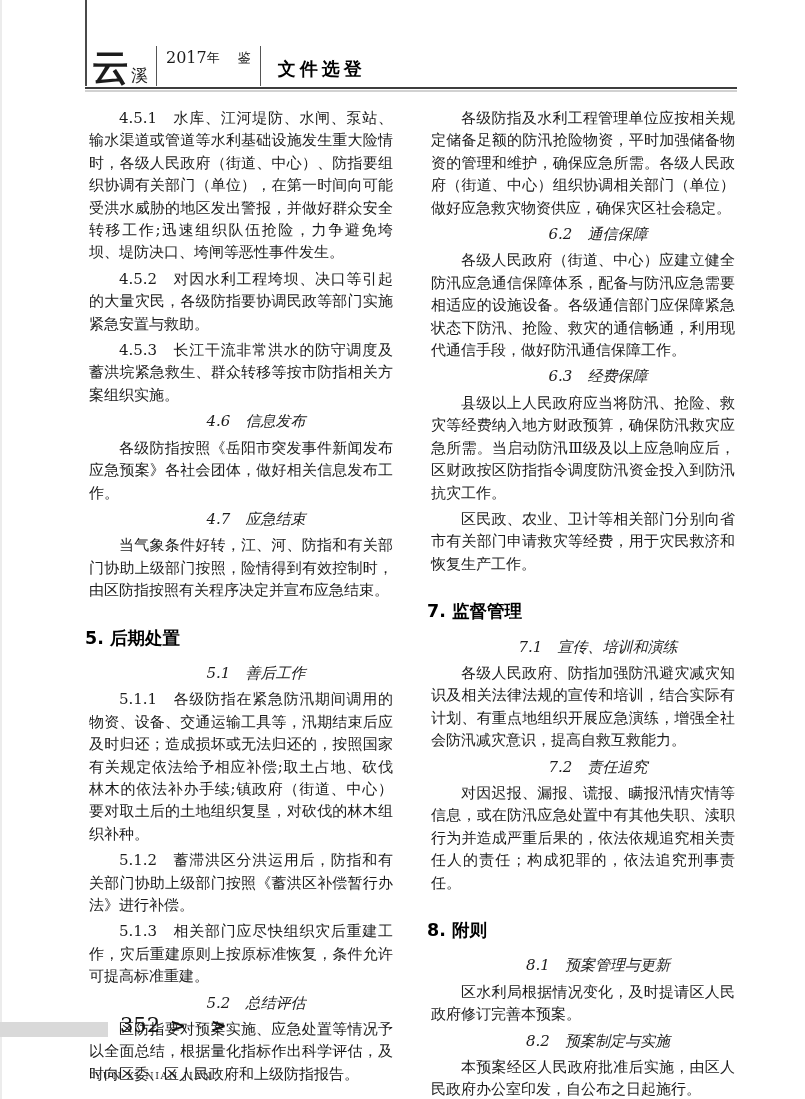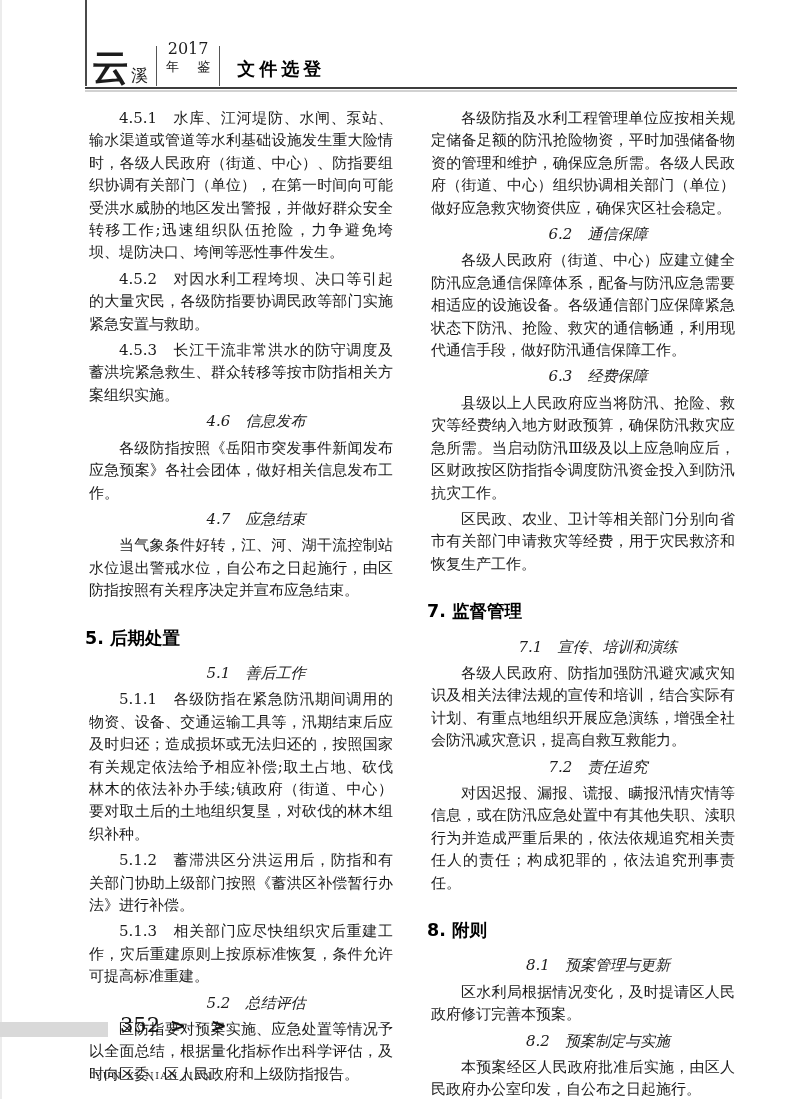--- a/index.html
+++ b/index.html
@@ -30,22 +30,22 @@
     font-family: "DejaVu Serif", serif;
   }
   .brand-sub {
     font-size: 17px; line-height: 20px; margin: 0 8px 1px 2px;
   }
   .brand-divider {
     width: 1px; height: 40px; background: #555; margin: 0 9px 0 0;
     align-self: flex-end;
   }
   .year-block {
-    display: flex; flex-direction: column; align-items: center;
-    margin: 0 9px 4px 0; padding-bottom: 7px;
+    display: flex; flex-direction: row; align-items: center;
+    margin: 0 9px 12px 0; padding-bottom: 7px;
   }
   .year-top { font-size: 16px; line-height: 19px; }
   .year-bottom { font-size: 13px; line-height: 17px; letter-spacing: 7px; margin-right: -7px; }
   .section-title {
     font-family: "DejaVu Sans", sans-serif;
     font-size: 18px; font-weight: 700; letter-spacing: 4px;
     margin: 0 0 5px 8px; color: #000;
   }
   .header-rule {
     position: absolute; left: 85px; top: 87px; width: 652px; height: 2px;
@@ -112,21 +112,21 @@
   </div>
   <div class="header-rule"></div>
 
   <div class="col col-left">
       <p class="para">4.5.1　水库、江河堤防、水闸、泵站、输水渠道或管道等水利基础设施发生重大险情时，各级人民政府（街道、中心）、防指要组织协调有关部门（单位），在第一时间向可能受洪水威胁的地区发出警报，并做好群众安全转移工作;迅速组织队伍抢险，力争避免垮坝、堤防决口、垮闸等恶性事件发生。</p>
       <p class="para">4.5.2　对因水利工程垮坝、决口等引起的大量灾民，各级防指要协调民政等部门实施紧急安置与救助。</p>
       <p class="para">4.5.3　长江干流非常洪水的防守调度及蓄洪垸紧急救生、群众转移等按市防指相关方案组织实施。</p>
       <h3 class="subhead">4.6　信息发布</h3>
       <p class="para">各级防指按照《岳阳市突发事件新闻发布应急预案》各社会团体，做好相关信息发布工作。</p>
       <h3 class="subhead">4.7　应急结束</h3>
-      <p class="para">当气象条件好转，江、河、湖干流控制站水位退出警戒水位，自公布之日起施行，由区防指按照有关程序决定并宣布应急结束。</p>
+      <p class="para">当气象条件好转，江、河、防指和有关部门协助上级部门按照，险情得到有效控制时，由区防指按照有关程序决定并宣布应急结束。</p>
       <h2 class="heading">5. 后期处置</h2>
       <h3 class="subhead">5.1　善后工作</h3>
       <p class="para">5.1.1　各级防指在紧急防汛期间调用的物资、设备、交通运输工具等，汛期结束后应及时归还；造成损坏或无法归还的，按照国家有关规定依法给予相应补偿;取土占地、砍伐林木的依法补办手续;镇政府（街道、中心）要对取土后的土地组织复垦，对砍伐的林木组织补种。</p>
       <p class="para">5.1.2　蓄滞洪区分洪运用后，防指和有关部门协助上级部门按照《蓄洪区补偿暂行办法》进行补偿。</p>
       <p class="para">5.1.3　相关部门应尽快组织灾后重建工作，灾后重建原则上按原标准恢复，条件允许可提高标准重建。</p>
       <h3 class="subhead">5.2　总结评估</h3>
       <p class="para">区防指要对预案实施、应急处置等情况予以全面总结，根据量化指标作出科学评估，及时向区委、区人民政府和上级防指报告。</p>
     </div>
   <div class="col col-right">
       <p class="para">各级防指及水利工程管理单位应按相关规定储备足额的防汛抢险物资，平时加强储备物资的管理和维护，确保应急所需。各级人民政府（街道、中心）组织协调相关部门（单位）做好应急救灾物资供应，确保灾区社会稳定。</p>

